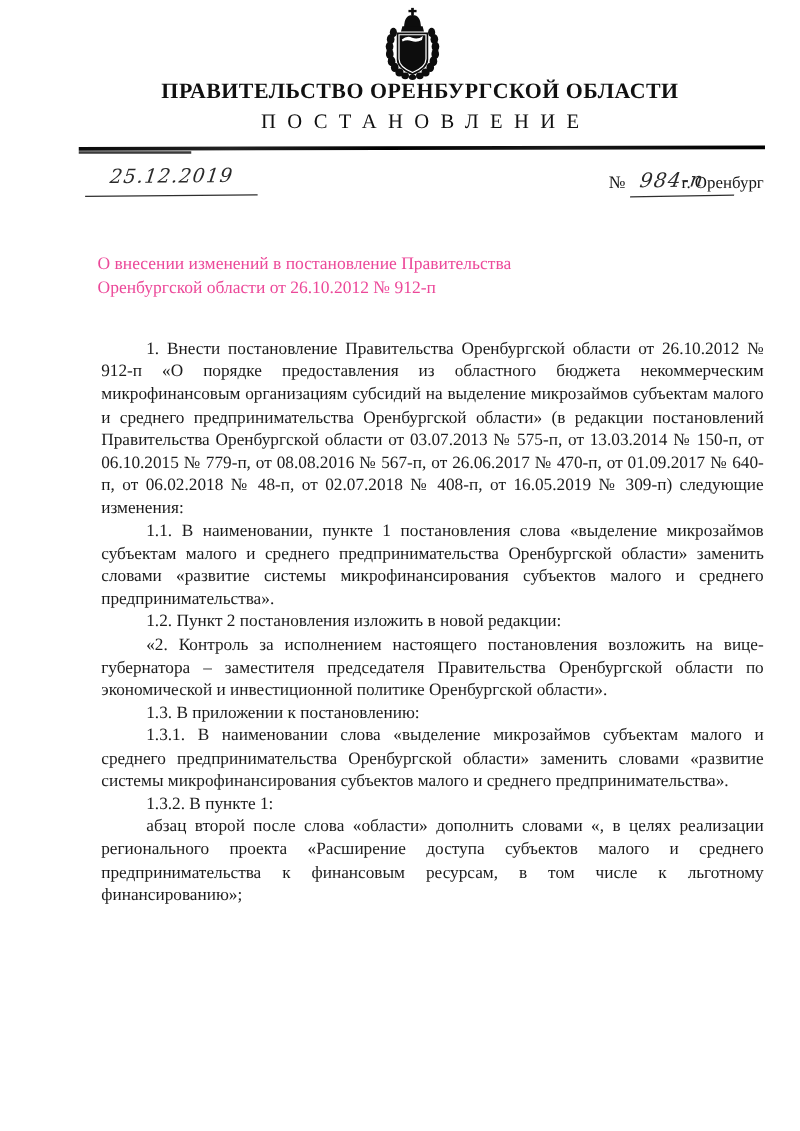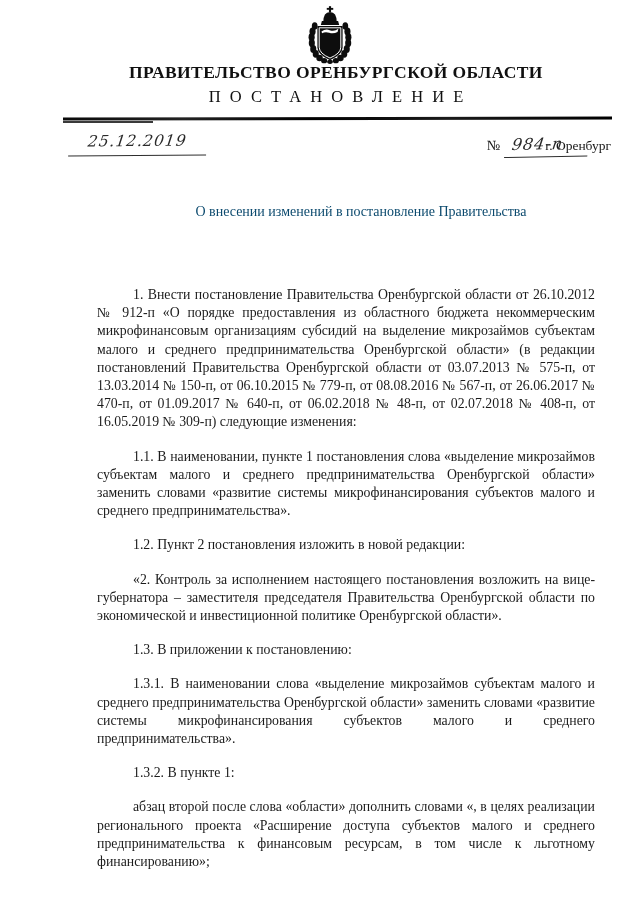--- a/index.html
+++ b/index.html
@@ -53,28 +53,28 @@
   }
   .number-group .num{
     display:inline-block;
     font-size:16px;
     border-bottom:1.4px solid #2e2e2e;
     padding:0 26px 3px 6px;
     transform:skewX(-9deg) rotate(-1deg);
     transform-origin:left bottom;
   }
   .title-block{
-    position:absolute;left:96px;top:203px;width:530px;
-    text-align:center;font-size:14px;line-height:18.5px;color:#0c4a6e;
+    position:absolute;left:78px;top:203px;width:530px;
+    text-align:left;font-size:14px;line-height:18.5px;color:#ec4899;
   }
   .body-block{
     position:absolute;left:81px;top:270px;width:530px;
     font-size:13.8px;line-height:18.2px;text-align:justify;color:#1b1b1b;
   }
-  .body-block p{margin:16px;text-indent:36px;}
+  .body-block p{margin:0;text-indent:36px;}
 </style>
 </head>
 <body>
 
 <div class="page">
 
   <div class="emblem">
     <svg width="54" height="58" viewBox="0 0 60 64" xmlns="http://www.w3.org/2000/svg" aria-hidden="true">
       <g fill="#0d0d0d">
 
@@ -122,20 +122,21 @@
     <span class="handwriting">25.12.2019</span>
   </div>
   <div class="place">г. Оренбург</div>
   <div class="number-group">
     <span>№</span>
     <span class="num handwriting">984-п</span>
   </div>
 
   <div class="title-block">
     <div>О внесении изменений в постановление Правительства</div>
+    <div>Оренбургской области от 26.10.2012 № 912-п</div>
   </div>
 
   <div class="body-block">
       <p>1. Внести постановление Правительства Оренбургской области от 26.10.2012 № 912-п «О порядке предоставления из областного бюджета некоммерческим микрофинансовым организациям субсидий на выделение микрозаймов субъектам малого и среднего предпринимательства Оренбургской области» (в редакции постановлений Правительства Оренбургской области от 03.07.2013 № 575-п, от 13.03.2014 № 150-п, от 06.10.2015 № 779-п, от 08.08.2016 № 567-п, от 26.06.2017 № 470-п, от 01.09.2017 № 640-п, от 06.02.2018 № 48-п, от 02.07.2018 № 408-п, от 16.05.2019 № 309-п) следующие изменения:</p>
       <p>1.1. В наименовании, пункте 1 постановления слова «выделение микрозаймов субъектам малого и среднего предпринимательства Оренбургской области» заменить словами «развитие системы микрофинансирования субъектов малого и среднего предпринимательства».</p>
       <p>1.2. Пункт 2 постановления изложить в новой редакции:</p>
       <p>«2. Контроль за исполнением настоящего постановления возложить на вице-губернатора – заместителя председателя Правительства Оренбургской области по экономической и инвестиционной политике Оренбургской области».</p>
       <p>1.3. В приложении к постановлению:</p>
       <p>1.3.1. В наименовании слова «выделение микрозаймов субъектам малого и среднего предпринимательства Оренбургской области» заменить словами «развитие системы микрофинансирования субъектов малого и среднего предпринимательства».</p>
       <p>1.3.2. В пункте 1:</p>

